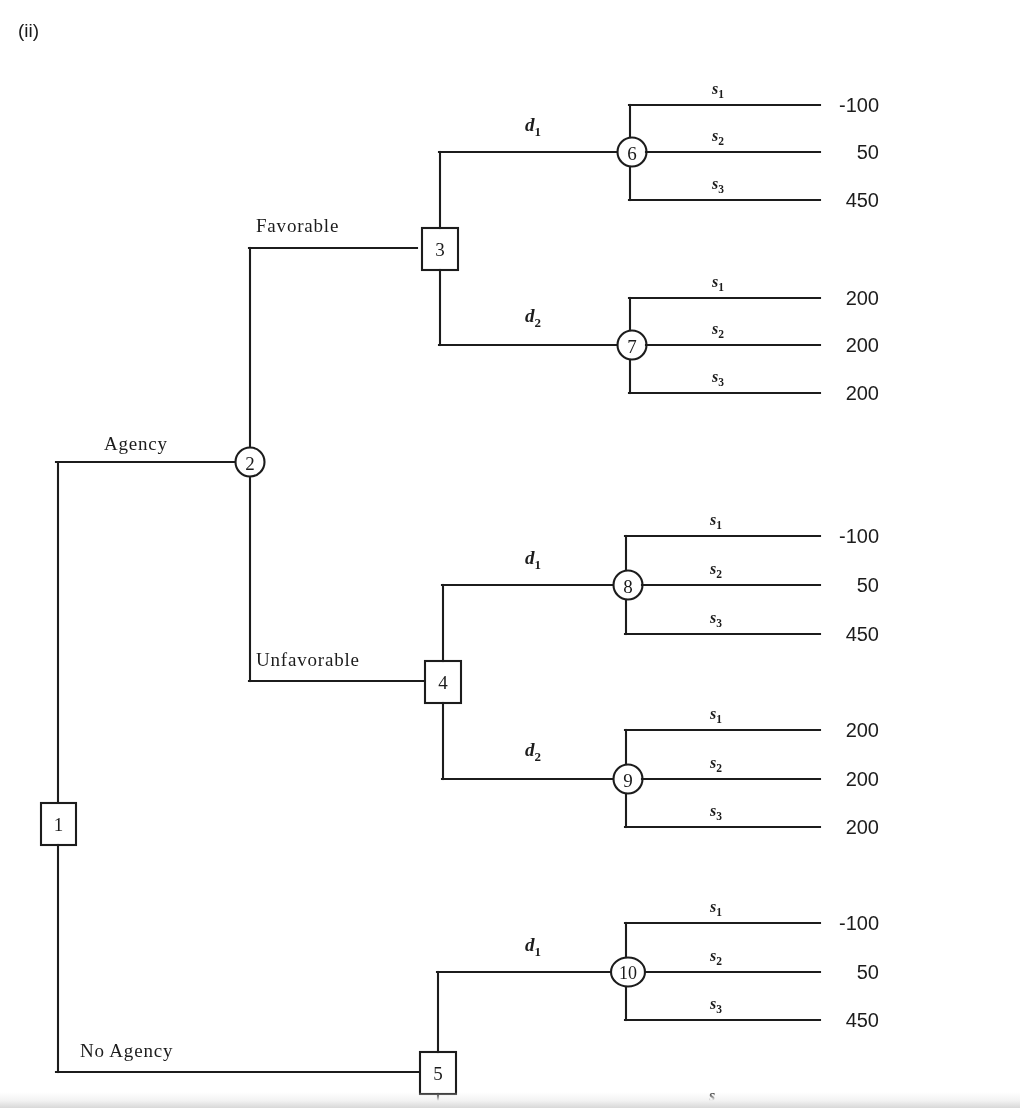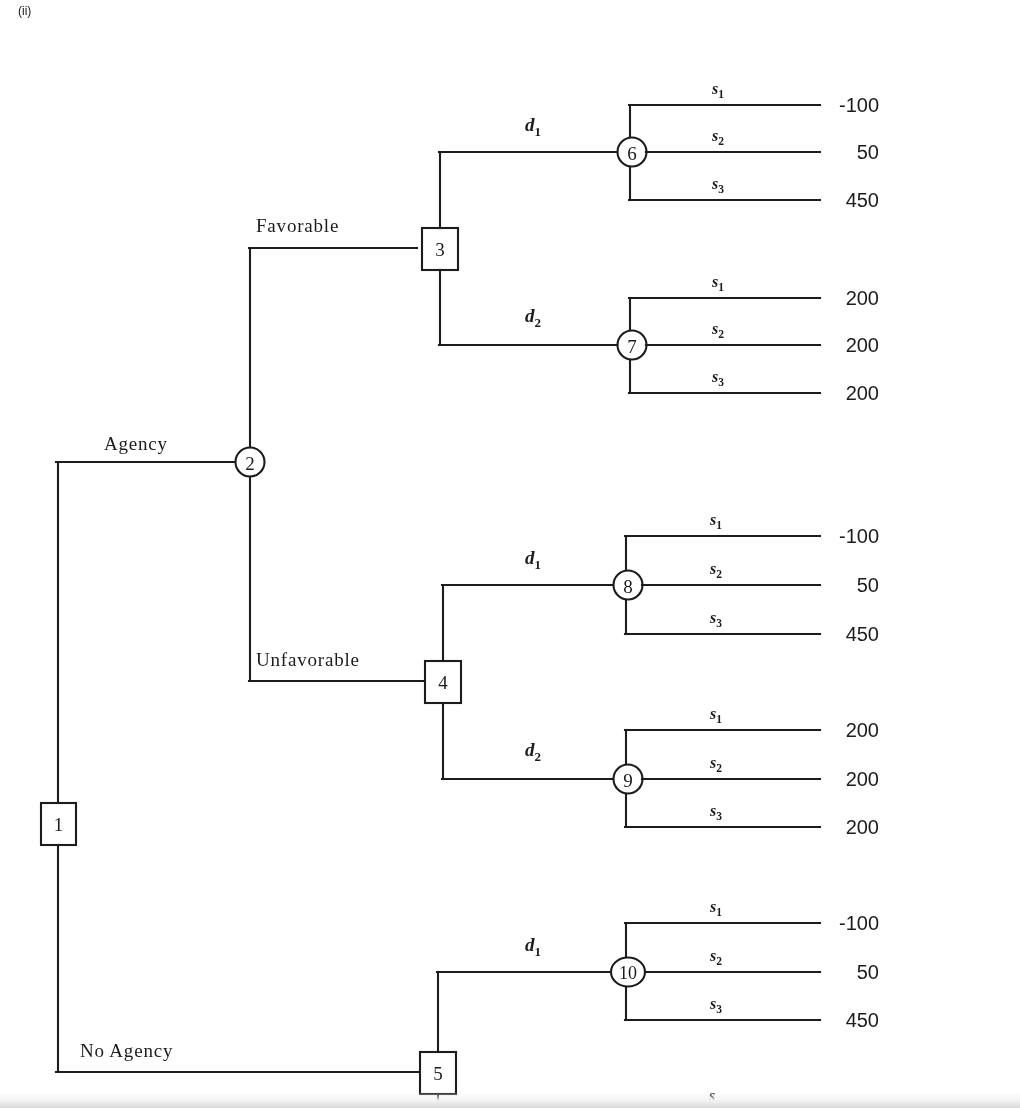--- a/index.html
+++ b/index.html
@@ -18,23 +18,23 @@
   }
   #figure-root {
     position: absolute;
     left: 0; top: 0;
     width: 1020px;
     height: 1108px;
   }
   .caption-label {
     position: absolute;
     left: 18px;
-    top: 4px;
+    top: 20px;
     font-family: "Liberation Sans", sans-serif;
-    font-size: 12px;
+    font-size: 19px;
     color: #1a1a1a;
     letter-spacing: 0px;
     white-space: nowrap;
   }
   svg.tree {
     position: absolute;
     left: 0; top: 0;
     width: 1020px;
     height: 1108px;
     display: block;

